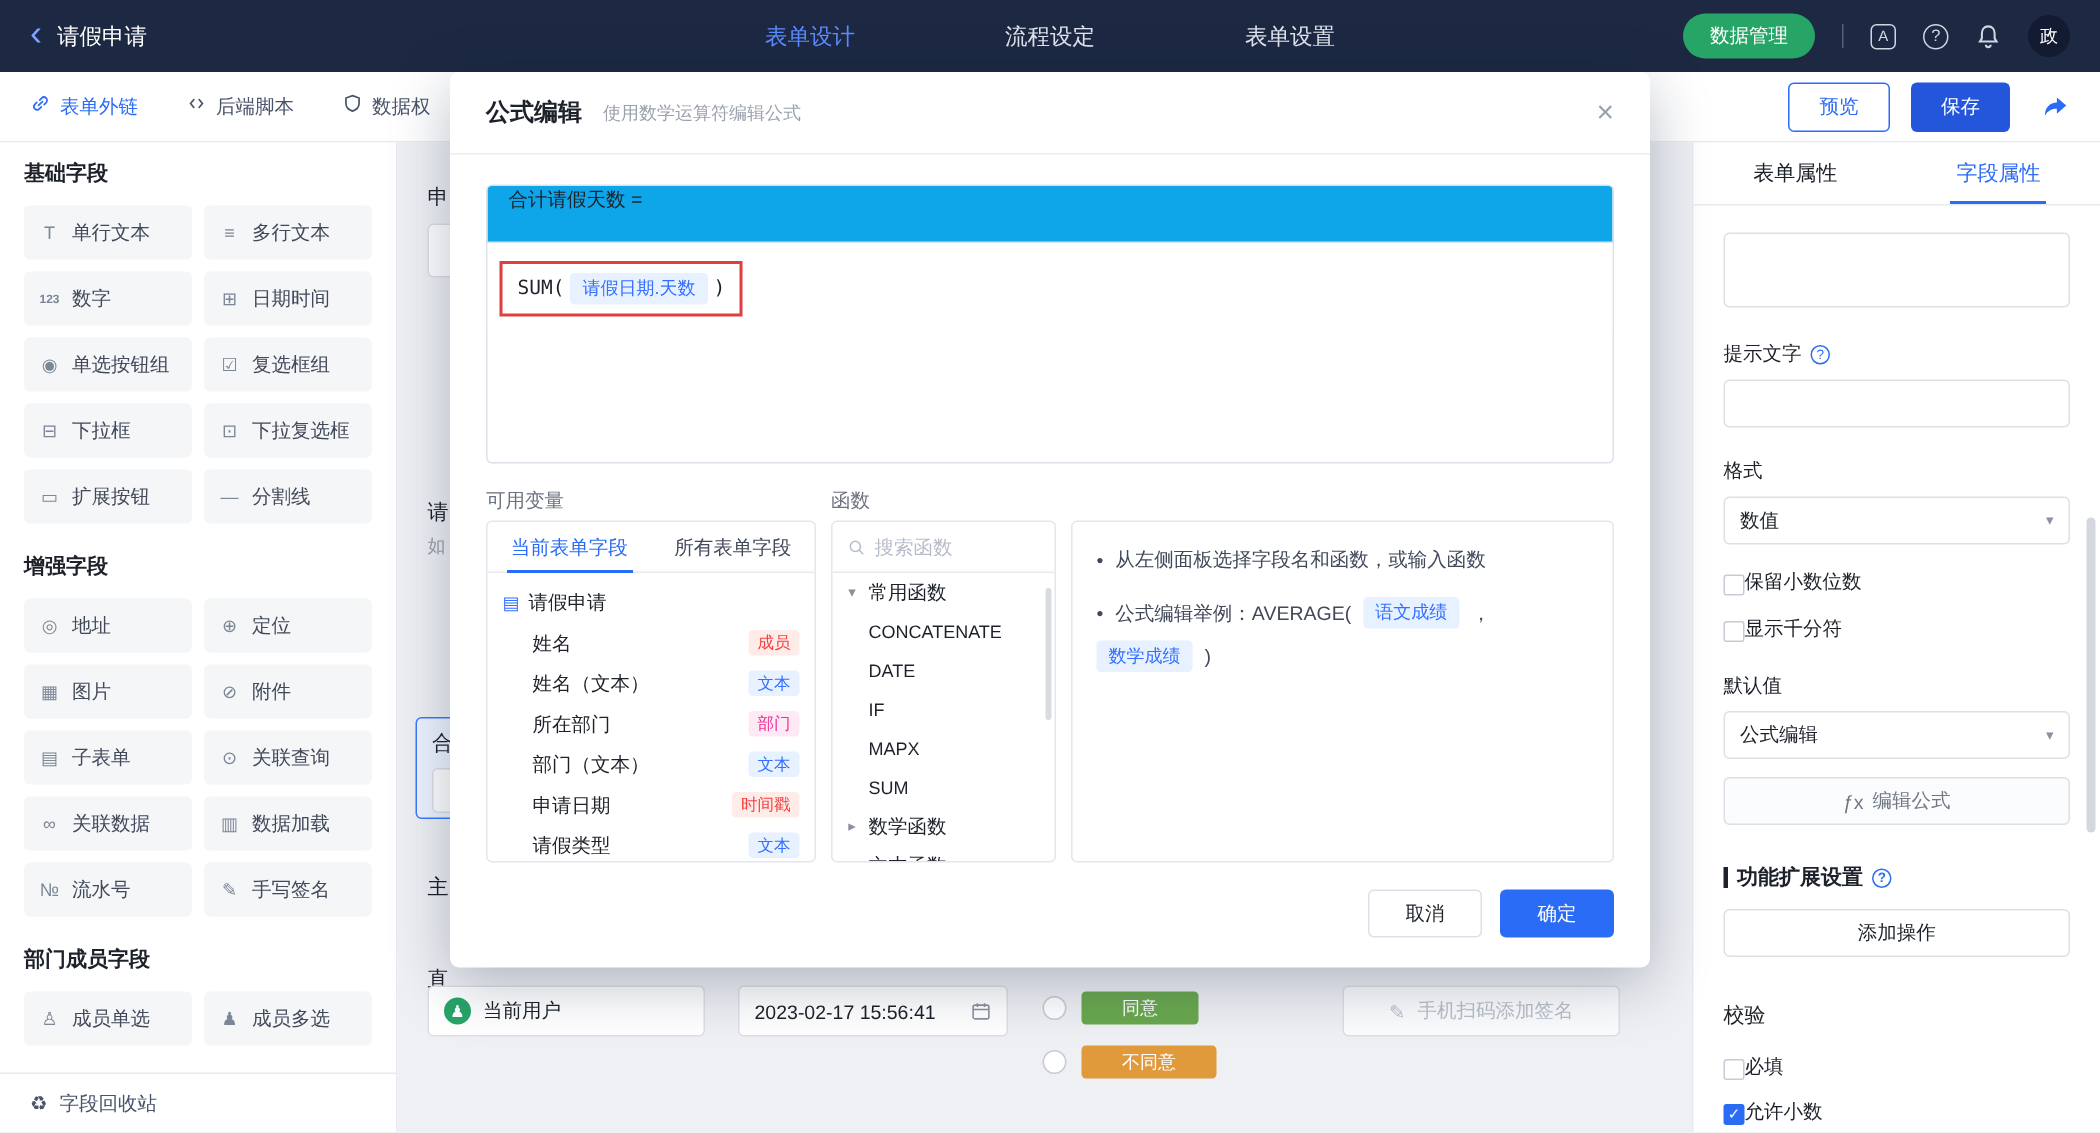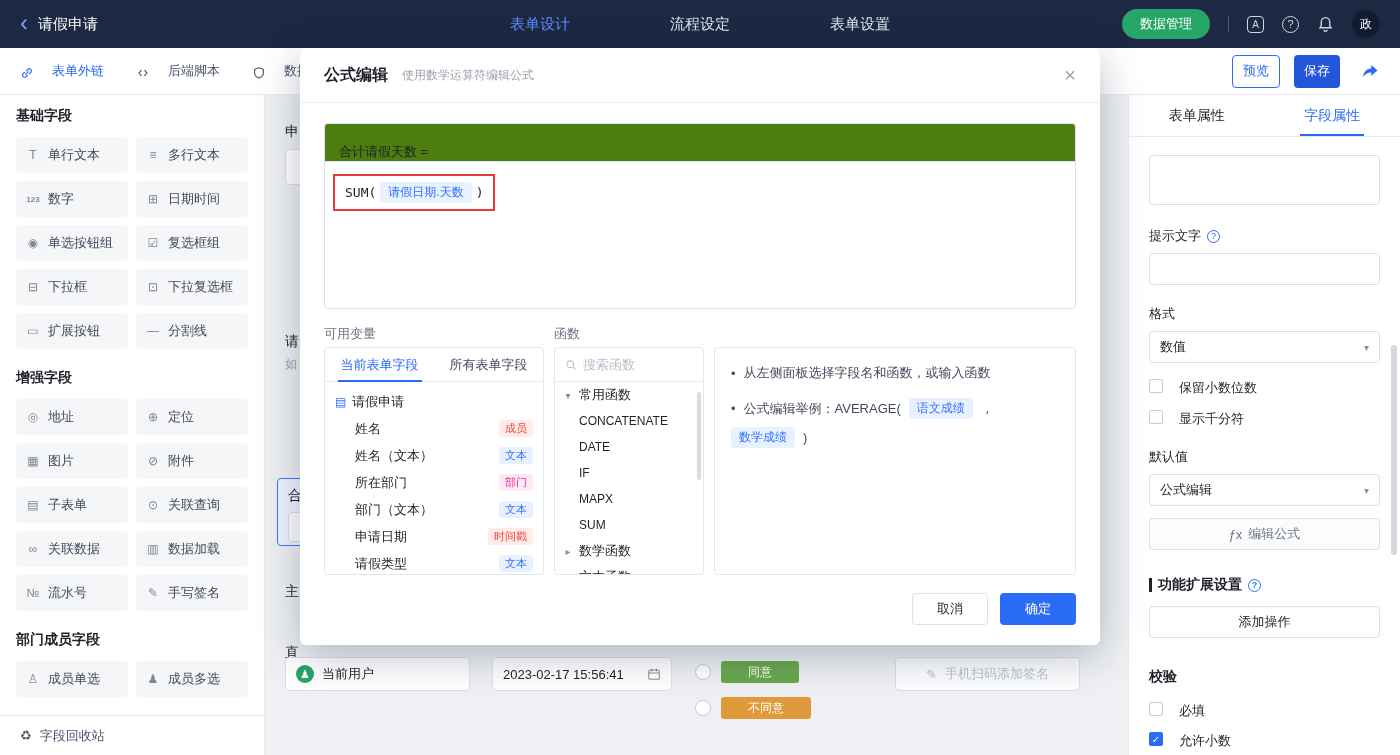--- a/index.html
+++ b/index.html
@@ -18,24 +18,24 @@
 .pill-green{background:var(--green);color:#fff;height:30px;border-radius:15px;display:flex;align-items:center;padding:0 18px;cursor:pointer}
 .tb-divider{width:1px;height:16px;background:rgba(255,255,255,.25)}
 .tb-icon{color:#cfd6e4;display:flex;align-items:center;justify-content:center;cursor:pointer}
 .translate{width:17px;height:17px;border:1.5px solid #cfd6e4;border-radius:4px;font-size:10px}
 .help{width:17px;height:17px;border:1.5px solid #cfd6e4;border-radius:50%;font-size:11px}
 .avatar{width:28px;height:28px;border-radius:50%;background:#121b31;color:#fff;display:flex;align-items:center;justify-content:center;font-size:12px;cursor:pointer}
 
 
 .subbar{position:absolute;left:0;top:48px;width:1400px;height:47px;background:#fff;border-bottom:1px solid #e7eaee;display:flex;align-items:center;padding:0 20px;z-index:1}
 .sb-left{display:flex;gap:32px;align-items:center}
-.sb-item{display:flex;align-items:flex-end;gap:18px;color:#49536a;cursor:pointer}
+.sb-item{display:flex;align-items:flex-start;gap:6px;color:#49536a;cursor:pointer}
 .sb-item.active{color:var(--accent)}
 .sb-right{margin-left:auto;display:flex;align-items:center;gap:14px}
-.btn{height:33px;border-radius:4px;display:flex;align-items:center;justify-content:center;padding:0 10px;cursor:pointer}
+.btn{height:33px;border-radius:4px;display:flex;align-items:center;justify-content:center;padding:0 20px;cursor:pointer}
 .btn-outline{border:1px solid var(--accent);color:var(--accent);background:#fff}
 .btn-primary{background:var(--accent2);color:#fff}
 .share-ic{color:var(--accent);margin-left:6px;cursor:pointer;display:flex}
 
 
 .sidebar{position:absolute;left:0;top:95px;width:265px;height:660px;background:#fff;border-right:1px solid #e7eaee;padding:12px 16px 44px;overflow:hidden;z-index:1}
 .sec-title{font-size:14px;font-weight:bold;margin:14px 0 12px}
 .chips{display:grid;grid-template-columns:1fr 1fr;gap:8px}
 .chip{height:36px;background:#f4f6f8;border-radius:4px;display:flex;align-items:center;padding:0 8px;gap:6px;cursor:grab}
 .chip-ic{width:18px;text-align:center;color:#7c8696;font-size:12px;flex:none}
@@ -61,43 +61,43 @@
 .cal-ic{margin-left:auto;color:#8a919f;display:flex}
 
 
 .rightpanel{position:absolute;left:1128px;top:95px;width:272px;height:660px;background:#fff;border-left:1px solid #e7eaee;z-index:1}
 .rp-tabs{height:42px;border-bottom:1px solid #e7eaee;display:flex}
 .rp-tab{flex:1;display:flex;align-items:center;justify-content:center;font-size:14px;cursor:pointer;position:relative}
 .rp-tab.active{color:var(--accent)}
 .rp-tab.active::after{content:"";position:absolute;bottom:0;left:50%;transform:translateX(-50%);width:64px;height:2px;background:var(--accent)}
 .rp-body{padding:16px 20px}
 .rp-label{display:flex;align-items:center;gap:6px;margin-top:22px}
-.rp-title{font-weight:bold;font-size:14px;margin-top:30px}
+.rp-title{font-weight:normal;font-size:14px;margin-top:30px}
 .q-ic{width:13px;height:13px;border-radius:50%;border:1px solid var(--accent);color:var(--accent);font-size:9px;display:inline-flex;align-items:center;justify-content:center;flex:none}
 .input{height:32px;border:1px solid #dcdfe5;border-radius:4px;background:#fff;margin-top:8px}
 .select{height:32px;border:1px solid #dcdfe5;border-radius:4px;display:flex;align-items:center;justify-content:space-between;padding:0 10px;margin-top:8px;cursor:pointer;background:#fff}
 .caret{color:#8a919f;font-size:10px}
-.cb-row{display:flex;align-items:flex-start;gap:16px;margin-top:16px}
+.cb-row{display:flex;align-items:flex-end;gap:0;margin-top:16px}
 .cb{width:14px;height:14px;border:1px solid #c6cbd4;border-radius:2px;background:#fff;flex:none;display:flex;align-items:center;justify-content:center;font-size:10px;color:#fff;cursor:pointer}
 .cb.checked{background:var(--accent);border-color:var(--accent)}
 .btn-block{height:32px;border:1px solid #dcdfe5;border-radius:4px;display:flex;align-items:center;justify-content:center;gap:6px;margin-top:12px;cursor:pointer;background:#fff}
 .fx-btn{color:#717885;background:#fbfcfd}
 .sec-head{display:flex;align-items:center;gap:6px;margin-top:26px;font-weight:bold;font-size:14px}
 .sec-head::before{content:"";width:3px;height:14px;background:#1d2129}
 .rp-scroll{position:absolute;right:3px;top:250px;width:6px;height:210px;border-radius:3px;background:#d4d8de}
 
 
 .modal{position:absolute;left:300px;top:48px;width:800px;height:597px;background:#fff;border-radius:6px;box-shadow:0 10px 40px rgba(15,25,60,.28);z-index:10}
 .m-head{height:55px;border-bottom:1px solid #eceef2;display:flex;align-items:center;padding:0 24px;gap:14px}
 .m-title{font-size:16px;font-weight:bold}
 .m-sub{font-size:12px;color:#9aa1ad}
 .m-close{margin-left:auto;color:#9aa1ad;font-size:20px;cursor:pointer}
 .m-body{padding:20px 24px 0}
 .f-box{border:1px solid #dce0e8;border-radius:4px;height:186px;overflow:hidden}
-.f-head{height:38px;background:#4d7c0f;border-bottom:1px solid #d8e6fb;display:flex;align-items:flex-end;padding:0 14px}
+.f-head{height:38px;background:#0ea5e9;border-bottom:1px solid #d8e6fb;display:flex;align-items:flex-start;padding:0 14px}
 .f-edit{padding:12px 14px;background:#fff}
 .annot{display:inline-flex;align-items:center;gap:4px;border:2px solid var(--annotation);padding:6px 10px;margin-left:-6px}
 .mono{font-family:"DejaVu Sans Mono",monospace;font-size:13px}
 .tag{background:var(--tag-blue-bg);color:var(--tag-blue);border-radius:3px;padding:2px 8px;font-size:12px;white-space:nowrap}
 .cols{display:flex;gap:10px;margin-top:16px}
 .col-label{height:22px;font-size:13px;color:#6b7280}
 .panel{border:1px solid #e3e6ec;border-radius:4px;height:228px;background:#fff;position:relative;overflow:hidden}
 .p-vars{width:220px;flex:none}
 .p-fns{width:150px;flex:none}
 .p-tips{flex:1}

